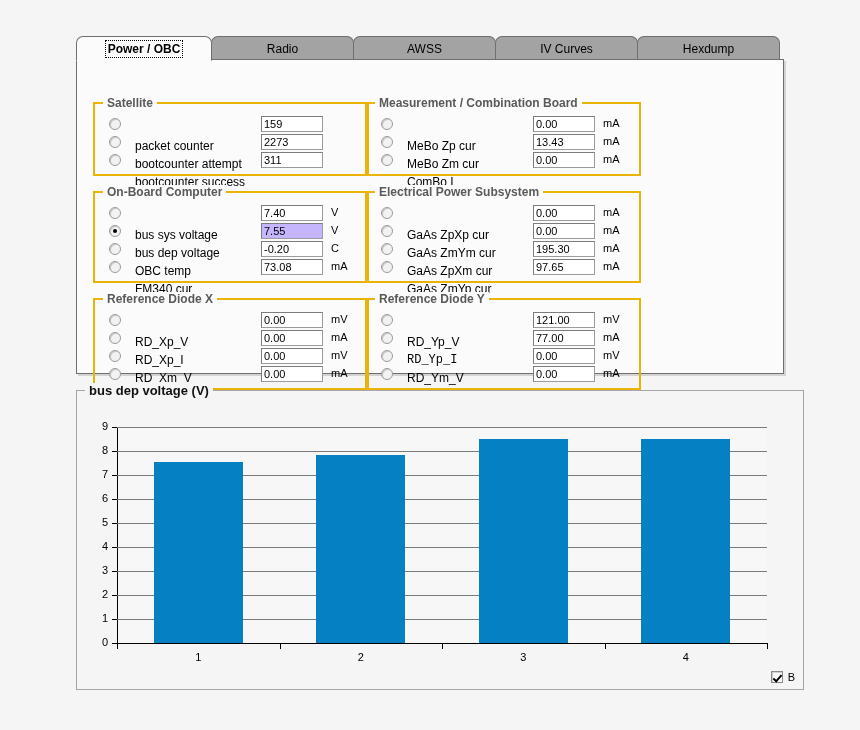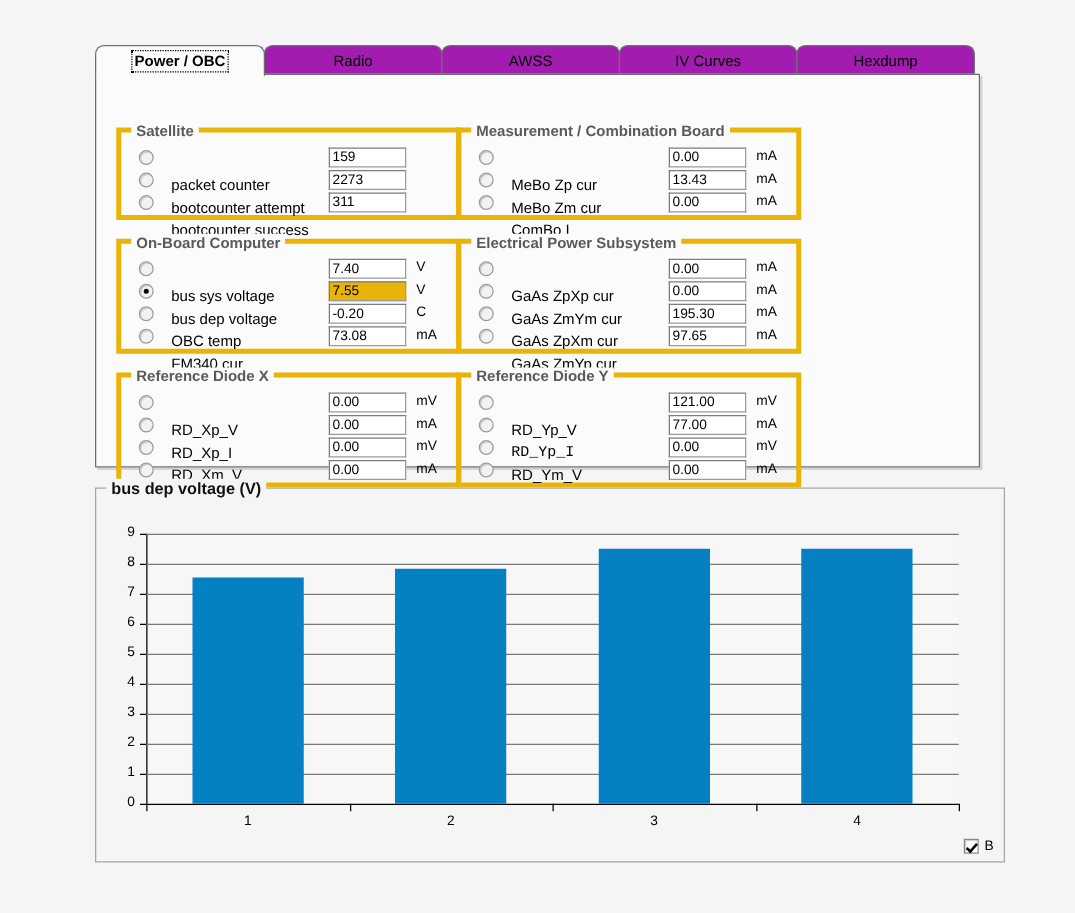--- a/index.html
+++ b/index.html
@@ -27,21 +27,21 @@
   }
   .tabstrip {
     position: absolute;
     left: 0; top: 0;
     width: 708px; height: 21px;
     display: flex;
   }
   .tab {
     position: relative;
     height: 24px;
-    background: #a21caf;
+    background: #a3a3a3;
     border: 1px solid #6f6f6f;
     border-bottom: none;
     border-radius: 7px 7px 0 0;
     margin-right: -1px;
     display: flex;
     align-items: center;
     justify-content: center;
     font-size: 12px;
     color: #000;
     box-sizing: border-box;
@@ -71,21 +71,21 @@
     width: 708px; height: 315px;
     background: #fbfbfb;
     border: 1px solid #6f6f6f;
     box-sizing: border-box;
     box-shadow: 2px 2px 0 0 #d3d3d3;
   }
 
   
   .group {
     position: absolute;
-    border: 4px solid #eab308;
+    border: 2px solid #eab308;
     box-sizing: border-box;
   }
   .group-title {
     position: absolute;
     top: -8px; left: 8px;
     background: #fbfbfb;
     padding: 0 4px;
     font-size: 12px;
     font-weight: bold;
     color: #5a5a5a;
@@ -133,21 +133,21 @@
     border-left-color: #7c7c7c;
     box-sizing: border-box;
     font-size: 11px;
     color: #000;
     display: flex;
     align-items: center;
     padding-left: 2px;
     overflow: hidden;
     white-space: nowrap;
   }
-  .field.highlight { background: #eab308; }
+  .field.highlight { background: #c4b5fd; }
   .unit {
     position: absolute;
     font-size: 11px;
     color: #000;
   }
 
   
   .chartgroup {
     position: absolute;
     left: 76px; top: 390px;

